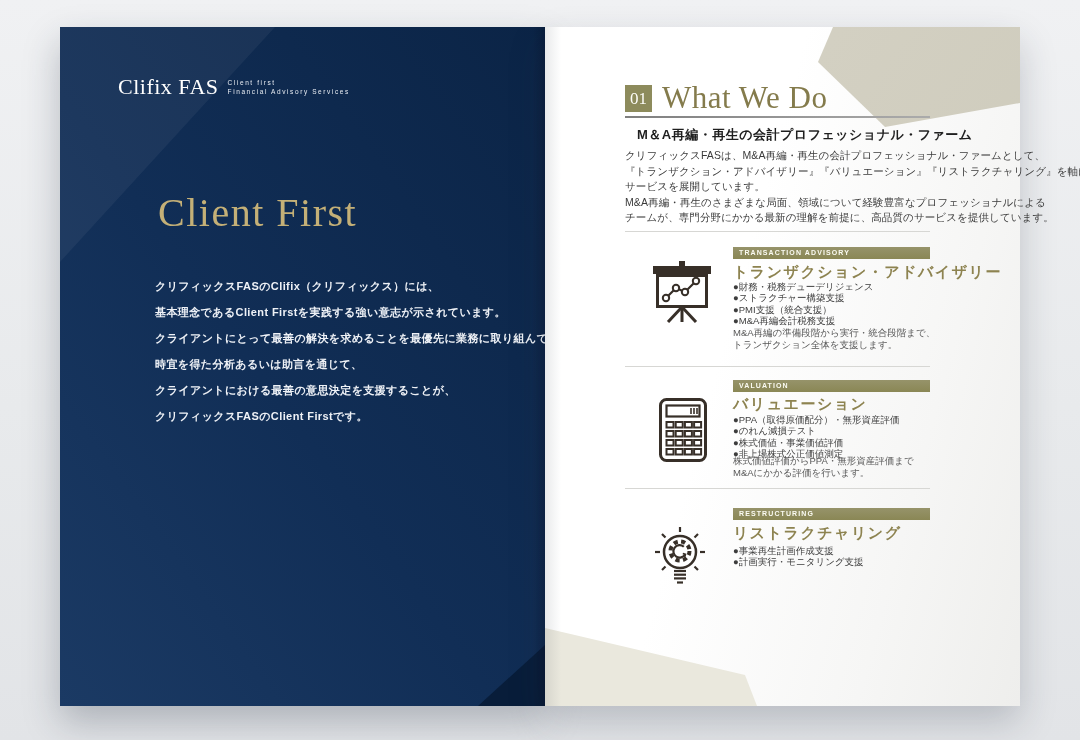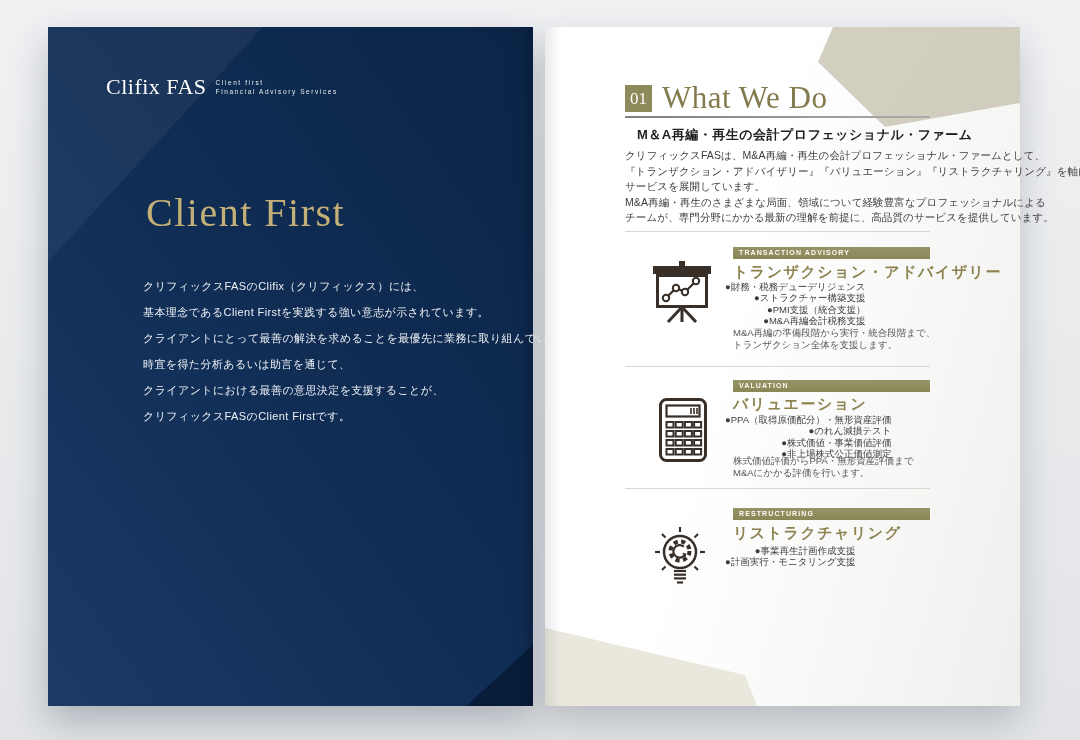--- a/index.html
+++ b/index.html
@@ -3,21 +3,21 @@
 <meta charset="utf-8">
 <style>
   html,body{margin:0;padding:0;}
   body{
     width:1080px;height:740px;position:relative;overflow:hidden;
     background:linear-gradient(180deg,#f0f1f3 0%,#e8eaec 55%,#e2e4e7 100%);
     font-family:"Liberation Sans",sans-serif;
   }
   .page{position:absolute;top:27px;height:679px;}
   .page-left{
-    left:48px;width:485px;
+    left:60px;width:485px;
     background:linear-gradient(to top right,#1b3a64 0%,#112e56 45%,#0b2446 100%);
     box-shadow:0 16px 34px rgba(35,45,65,.28);
   }
   .page-right{
     left:545px;width:475px;
     background:linear-gradient(105deg,#ffffff 40%,#f6f6f5 75%,#eeeeec 100%);
     box-shadow:0 16px 34px rgba(35,45,65,.22);
   }
   .deco{position:absolute;inset:0;pointer-events:none;}
   .deco-light-tl{background:rgba(255,255,255,.05);clip-path:polygon(0 0,215px 0,0 235px);}
@@ -30,21 +30,21 @@
   .fold-l{position:absolute;right:0;top:0;bottom:0;width:12px;
     background:linear-gradient(to left,rgba(0,0,20,.20),rgba(0,0,20,0));}
 
   
   .logo{position:absolute;left:58px;top:48px;display:flex;align-items:flex-end;gap:9px;color:#ffffff;}
   .logo-name{font-family:"Liberation Serif",serif;font-size:22px;line-height:24px;letter-spacing:.5px;}
   .logo-tag{font-size:6.5px;line-height:9px;letter-spacing:1.6px;color:#e9edf3;padding-bottom:3px;white-space:nowrap;}
   .client-first{position:absolute;left:98px;top:162px;font-family:"Liberation Serif",serif;
     font-size:40px;color:#c4b077;letter-spacing:1.5px;font-weight:400;}
   .navy-body{position:absolute;left:95px;top:246px;font-size:11px;line-height:26px;
-    color:#eef1f6;font-weight:400;letter-spacing:.4px;white-space:nowrap;}
+    color:#eef1f6;font-weight:700;letter-spacing:.4px;white-space:nowrap;}
 
   
   .num-box{position:absolute;left:80px;top:58px;width:27px;height:27px;background:#8d8b5c;
     color:#fdfdf8;font-family:"Liberation Serif",serif;font-size:17px;
     display:flex;align-items:center;justify-content:center;}
   .wwd-title{position:absolute;left:117px;top:55px;font-family:"Liberation Serif",serif;
     font-size:31px;line-height:32px;color:#847b4c;letter-spacing:.5px;}
   .title-rule{position:absolute;left:80px;top:89px;width:305px;height:2px;
     background:linear-gradient(to right,#7f7f7f,#ababab);}
   .subtitle{position:absolute;left:80px;top:99px;font-size:13px;font-weight:bold;
@@ -52,22 +52,22 @@
   .intro{position:absolute;left:80px;top:121px;font-size:10.5px;line-height:15.5px;
     color:#3b3b3b;font-weight:500;letter-spacing:.1px;white-space:nowrap;}
   .divider{position:absolute;left:80px;width:305px;height:1px;background:#d7d7d4;}
   .d1{top:204px;} .d2{top:339px;} .d3{top:461px;}
 
   .svc-label{position:absolute;left:188px;width:197px;height:12px;box-sizing:border-box;
     background:linear-gradient(180deg,#96936a 0%,#8a8755 100%);color:#fbfbf2;
     font-size:7px;font-weight:bold;letter-spacing:1.1px;line-height:12px;padding-left:6px;}
   .svc-title{position:absolute;left:188px;font-size:15px;line-height:17px;color:#8d8350;
     letter-spacing:1.5px;font-weight:600;white-space:nowrap;}
-  .svc-bullets{position:absolute;left:180px;font-size:9.5px;line-height:11.4px;
-    color:#3d3d3d;font-weight:500;white-space:nowrap;text-align:right;}
+  .svc-bullets{position:absolute;left:188px;font-size:9.5px;line-height:11.4px;
+    color:#3d3d3d;font-weight:500;white-space:nowrap;}
   .svc-desc{position:absolute;left:188px;font-size:9.5px;line-height:12.3px;
     color:#575757;white-space:nowrap;}
   .svc-icon{position:absolute;}
   .i1{left:105px;top:234px;} .i2{left:113px;top:370px;} .i3{left:104px;top:499px;}
 </style>
 </head>
 <body>
 
 <div class="page page-left">
   <div class="deco deco-light-tl"></div>

